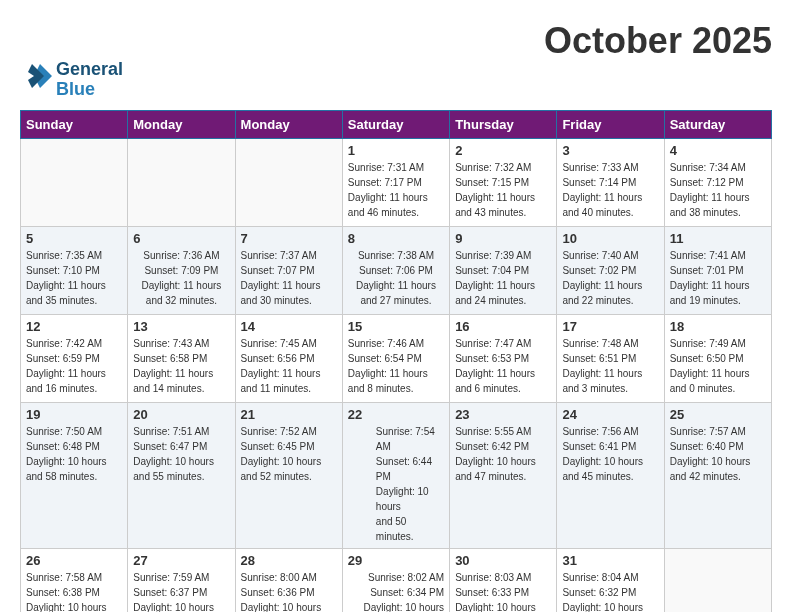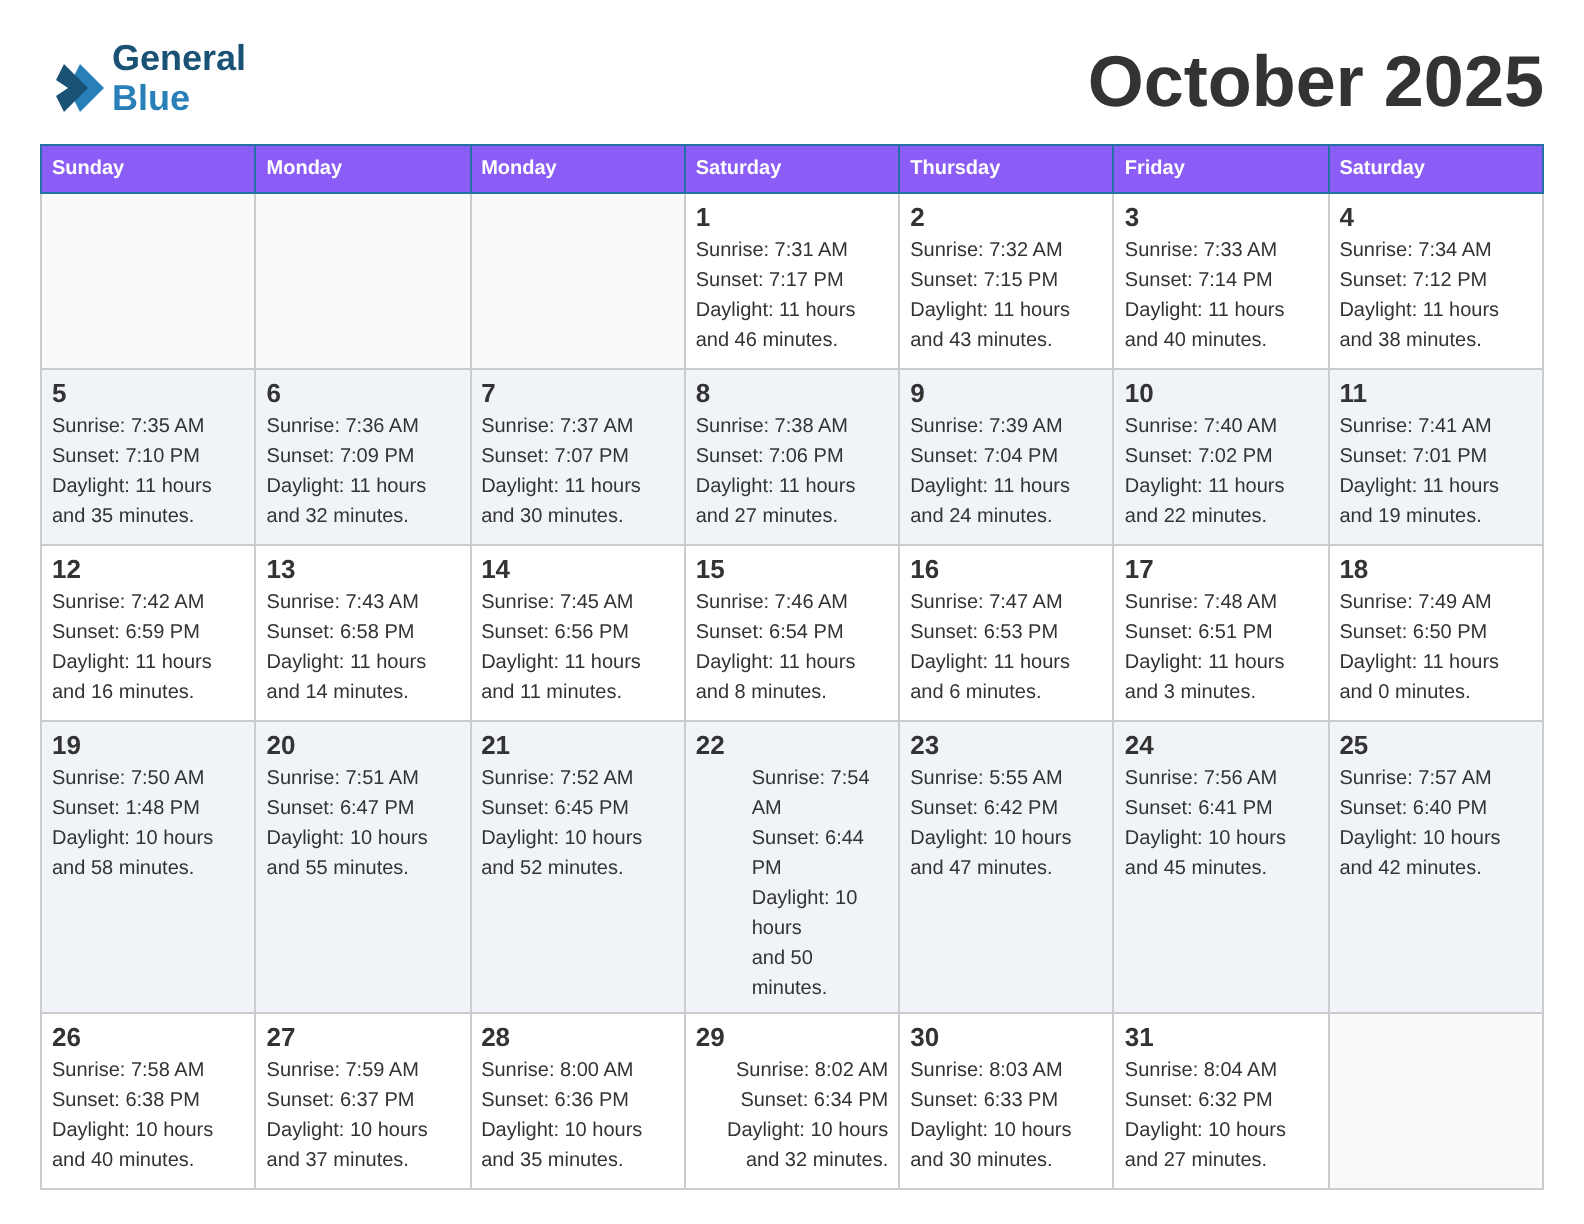--- a/index.html
+++ b/index.html
@@ -11,21 +11,22 @@
       padding: 20px;
     }
     .header {
       display: flex;
       justify-content: space-between;
       align-items: flex-start;
       margin-bottom: 10px;
     }
     .logo {
       display: flex;
-      align-items: flex-end;
+      align-items: flex-start;
+      margin-top: 40px;
     }
     .logo-text {
       font-size: 18px;
       font-weight: bold;
       color: #333;
       line-height: 1.1;
     }
     .logo-text span {
       color: #1a5276;
     }
@@ -45,25 +46,25 @@
     .location {
       font-size: 15px;
       color: #555;
     }
     table {
       width: 100%;
       border-collapse: collapse;
       table-layout: fixed;
     }
     th {
-      background-color: #8b5cf6;
+      background-color: #701a75;
       color: white;
       text-align: left;
       padding: 6px 5px;
-      font-size: 10px;
+      font-size: 13px;
       font-weight: bold;
       border: 1px solid #2471a3;
     }
     td {
       border: 1px solid #ccc;
       vertical-align: top;
       padding: 4px 5px;
       font-size: 10.5px;
       color: #333;
       height: 88px;
@@ -160,35 +161,35 @@
       <tr>
         <td>
           <span class="day-number">5</span>
           <div class="day-info" style="white-space: pre-line;">Sunrise: 7:35 AM
 Sunset: 7:10 PM
 Daylight: 11 hours
 and 35 minutes.</div>
         </td>
         <td>
           <span class="day-number">6</span>
-          <div class="day-info" style="white-space: pre-line;">Sunrise: 7:36 AM
+          <div class="day-info" style="white-space: pre-line; text-align: center;">Sunrise: 7:36 AM
 Sunset: 7:09 PM
 Daylight: 11 hours
 and 32 minutes.</div>
         </td>
         <td>
           <span class="day-number">7</span>
           <div class="day-info" style="white-space: pre-line;">Sunrise: 7:37 AM
 Sunset: 7:07 PM
 Daylight: 11 hours
 and 30 minutes.</div>
         </td>
         <td>
           <span class="day-number">8</span>
-          <div class="day-info" style="white-space: pre-line;">Sunrise: 7:38 AM
+          <div class="day-info" style="white-space: pre-line; text-align: center;">Sunrise: 7:38 AM
 Sunset: 7:06 PM
 Daylight: 11 hours
 and 27 minutes.</div>
         </td>
         <td>
           <span class="day-number">9</span>
           <div class="day-info" style="white-space: pre-line;">Sunrise: 7:39 AM
 Sunset: 7:04 PM
 Daylight: 11 hours
 and 24 minutes.</div>
@@ -256,21 +257,21 @@
           <div class="day-info" style="white-space: pre-line;">Sunrise: 7:49 AM
 Sunset: 6:50 PM
 Daylight: 11 hours
 and 0 minutes.</div>
         </td>
       </tr>
       <tr>
         <td>
           <span class="day-number">19</span>
           <div class="day-info" style="white-space: pre-line;">Sunrise: 7:50 AM
-Sunset: 1:48 PM
+Sunset: 6:48 PM
 Daylight: 10 hours
 and 58 minutes.</div>
         </td>
         <td>
           <span class="day-number">20</span>
           <div class="day-info" style="white-space: pre-line;">Sunrise: 7:51 AM
 Sunset: 6:47 PM
 Daylight: 10 hours
 and 55 minutes.</div>
         </td>

